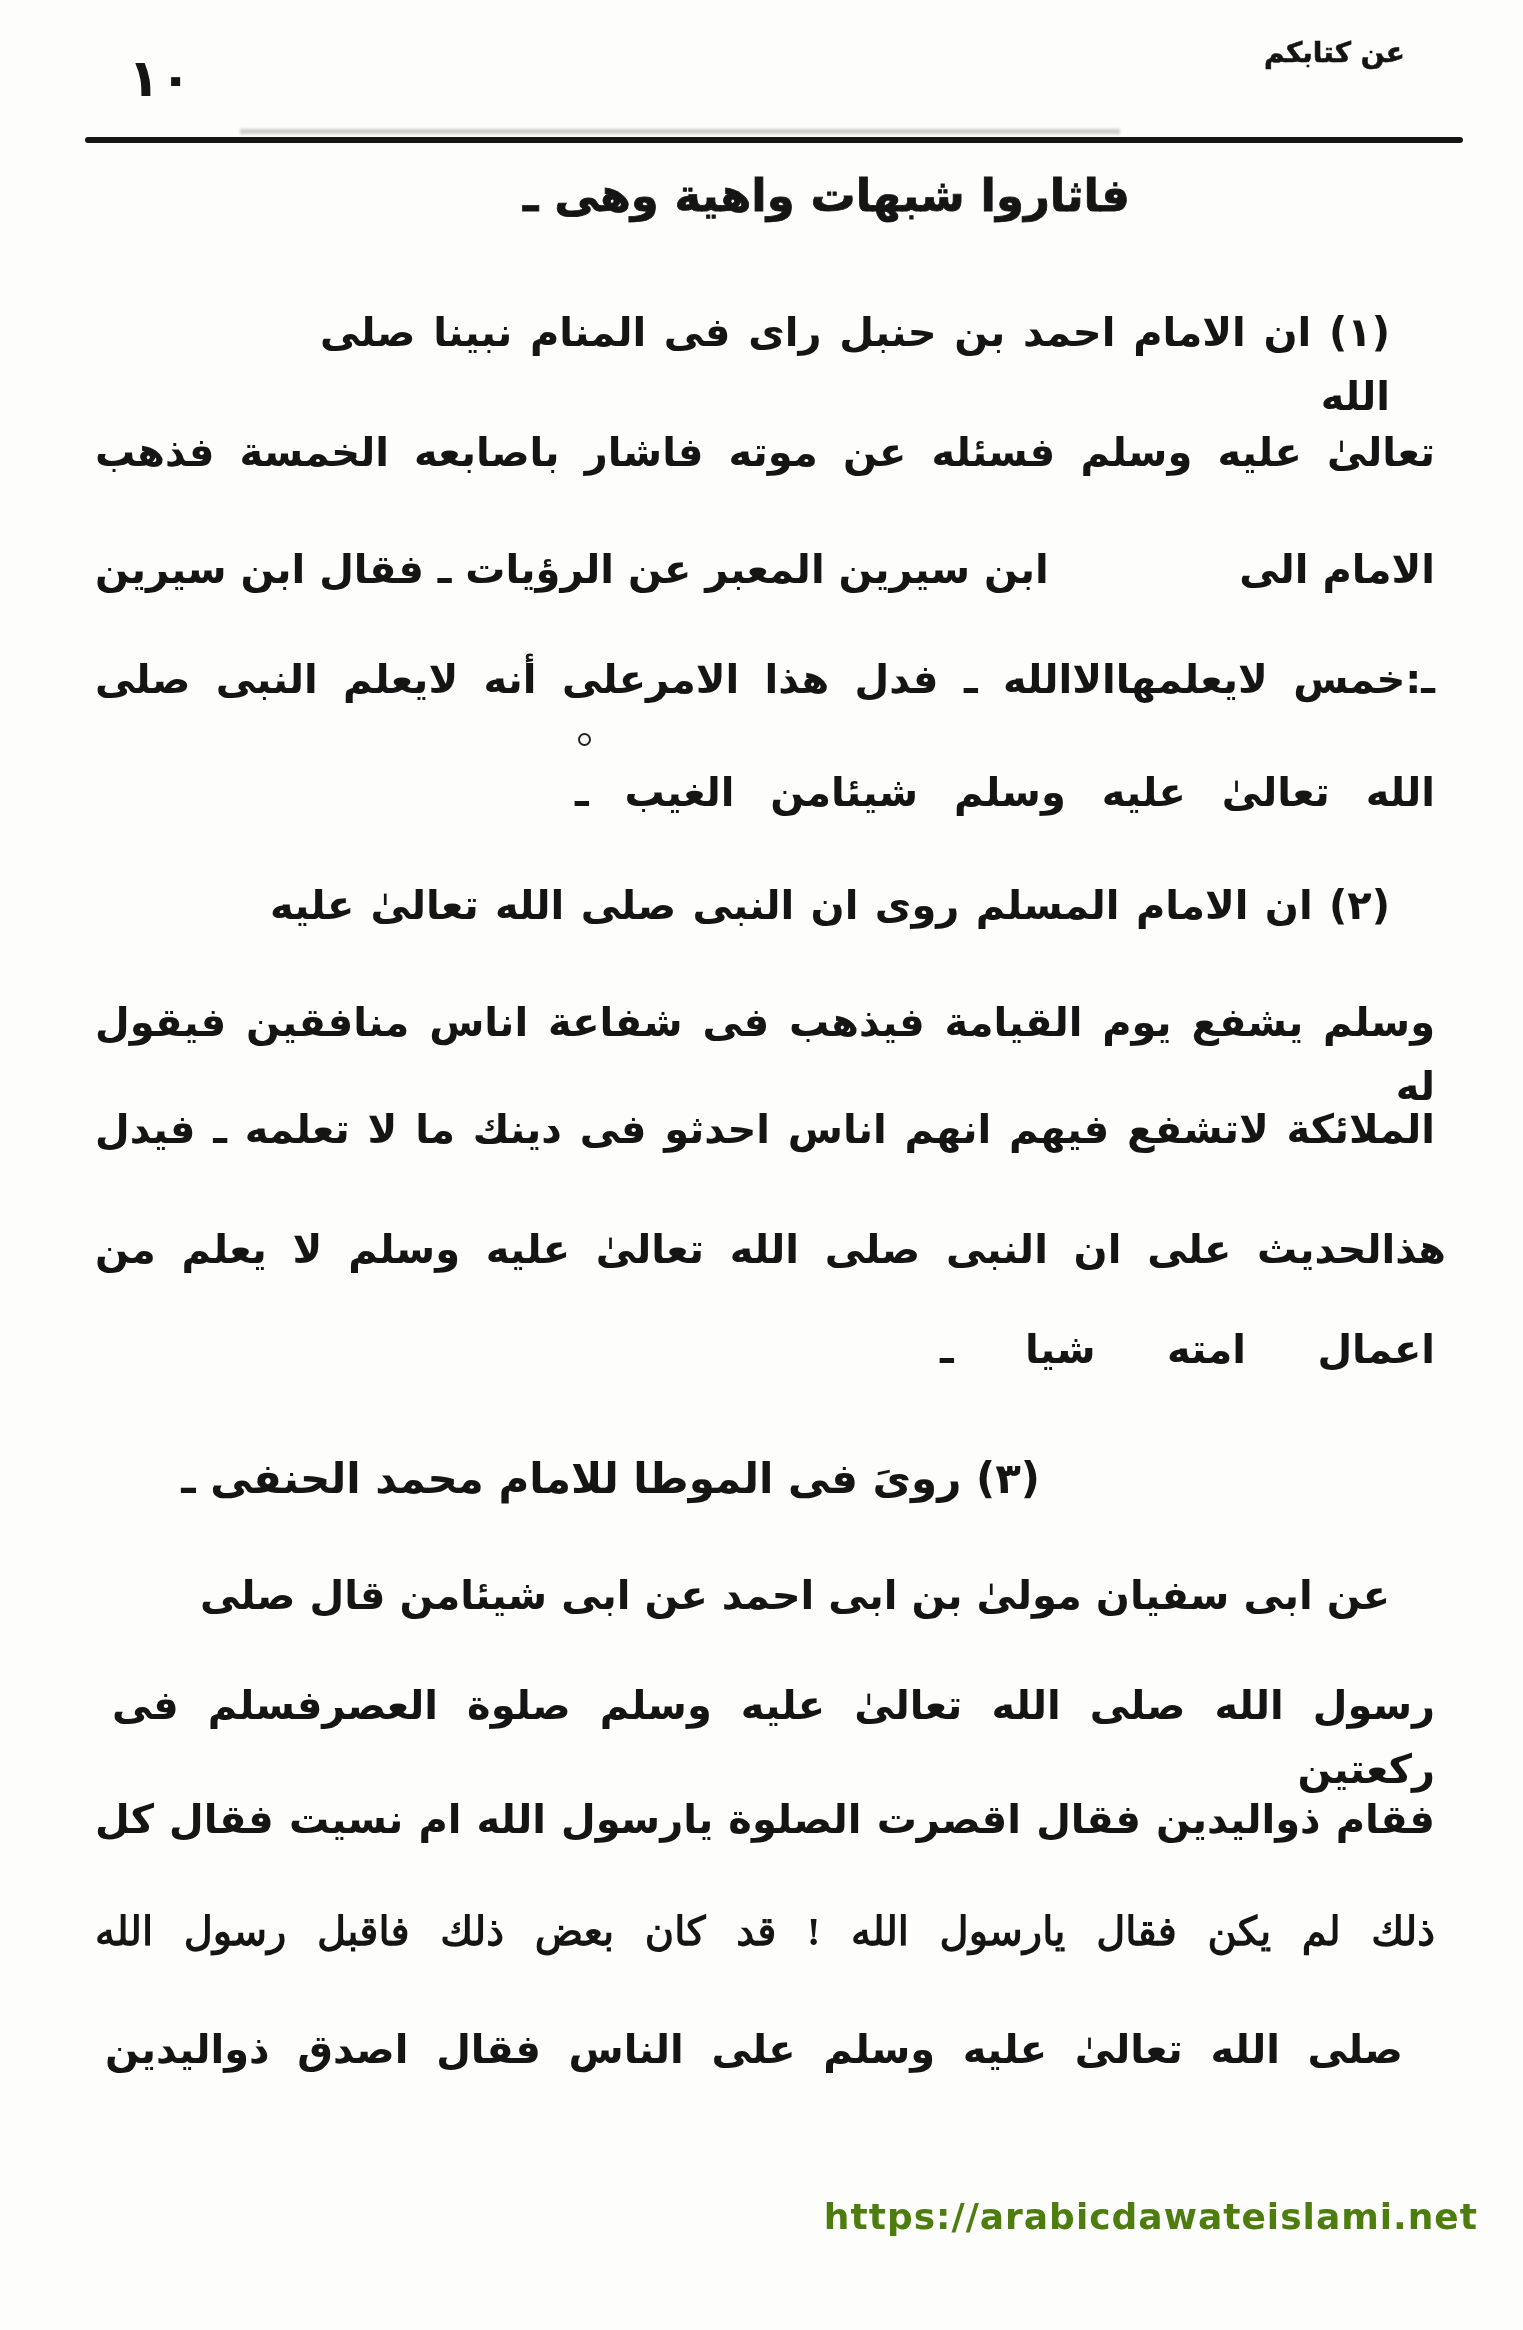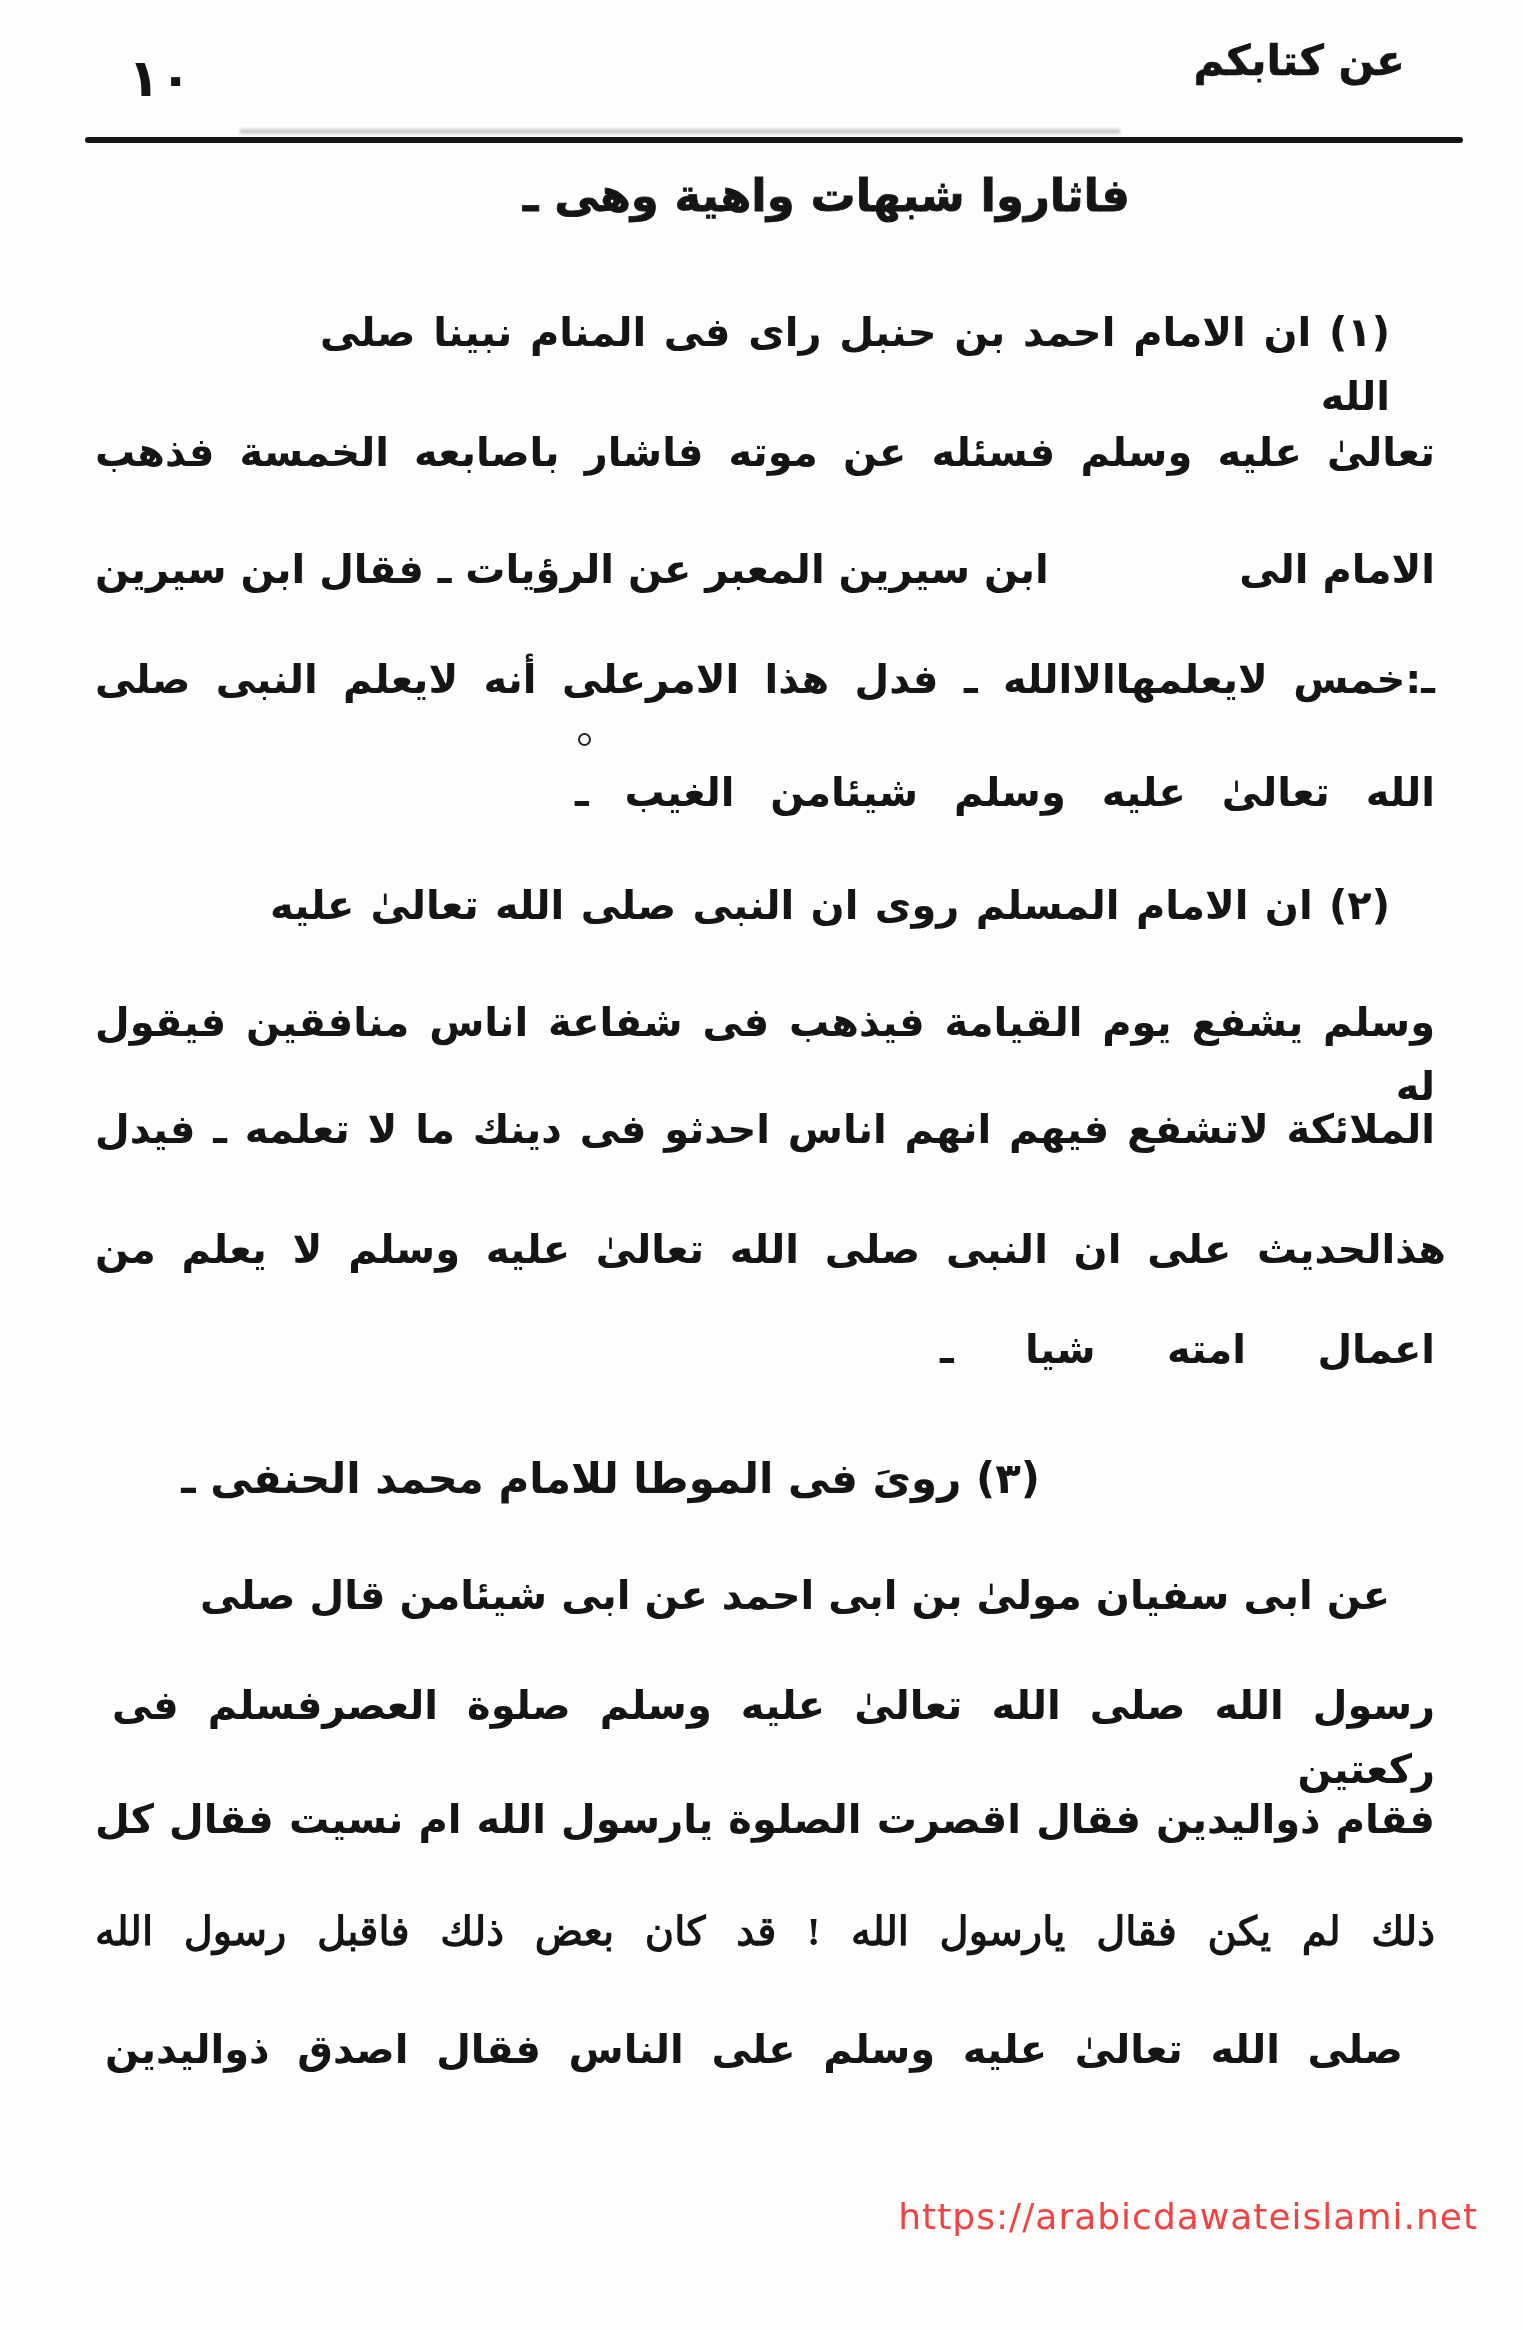--- a/index.html
+++ b/index.html
@@ -9,21 +9,21 @@
     margin:0 auto;
     background:#fdfdfc;
     color:#151515;
     direction:rtl;
     font-family:"DejaVu Sans", sans-serif;
     overflow:hidden;
   }
   
   .hdr-title {
     position:absolute; top:36px; right:118px;
-    font-size:42px; font-weight:bold;
+    font-size:28px; font-weight:bold;
     -webkit-text-stroke:0.6px #151515;
   }
   .hdr-page {
     position:absolute; top:48px; left:128px;
     font-size:52px; font-weight:bold;
   }
   .hdr-smudge {
     position:absolute; top:129px; left:240px; width:880px; height:5px;
     background:#9b9b9b; opacity:.5; filter:blur(1.5px);
   }
@@ -62,21 +62,21 @@
   .ring {
     position:absolute; top:733px; left:578px;
     width:9px; height:9px;
     border:2.5px solid #222; border-radius:50%;
   }
   
   .watermark {
     position:absolute; top:2196px; right:45px;
     direction:ltr;
     font-size:36px; letter-spacing:1px;
-    color:#ef4444; font-weight:normal;
+    color:#4d7c0f; font-weight:bold;
   }
 </style>
 </head>
 <body>
 
 <div class="sheet" lang="ar">
 
   <div class="hdr-title">عن كتابكم</div>
   <div class="hdr-page">١٠</div>
   <div class="hdr-smudge"></div>

